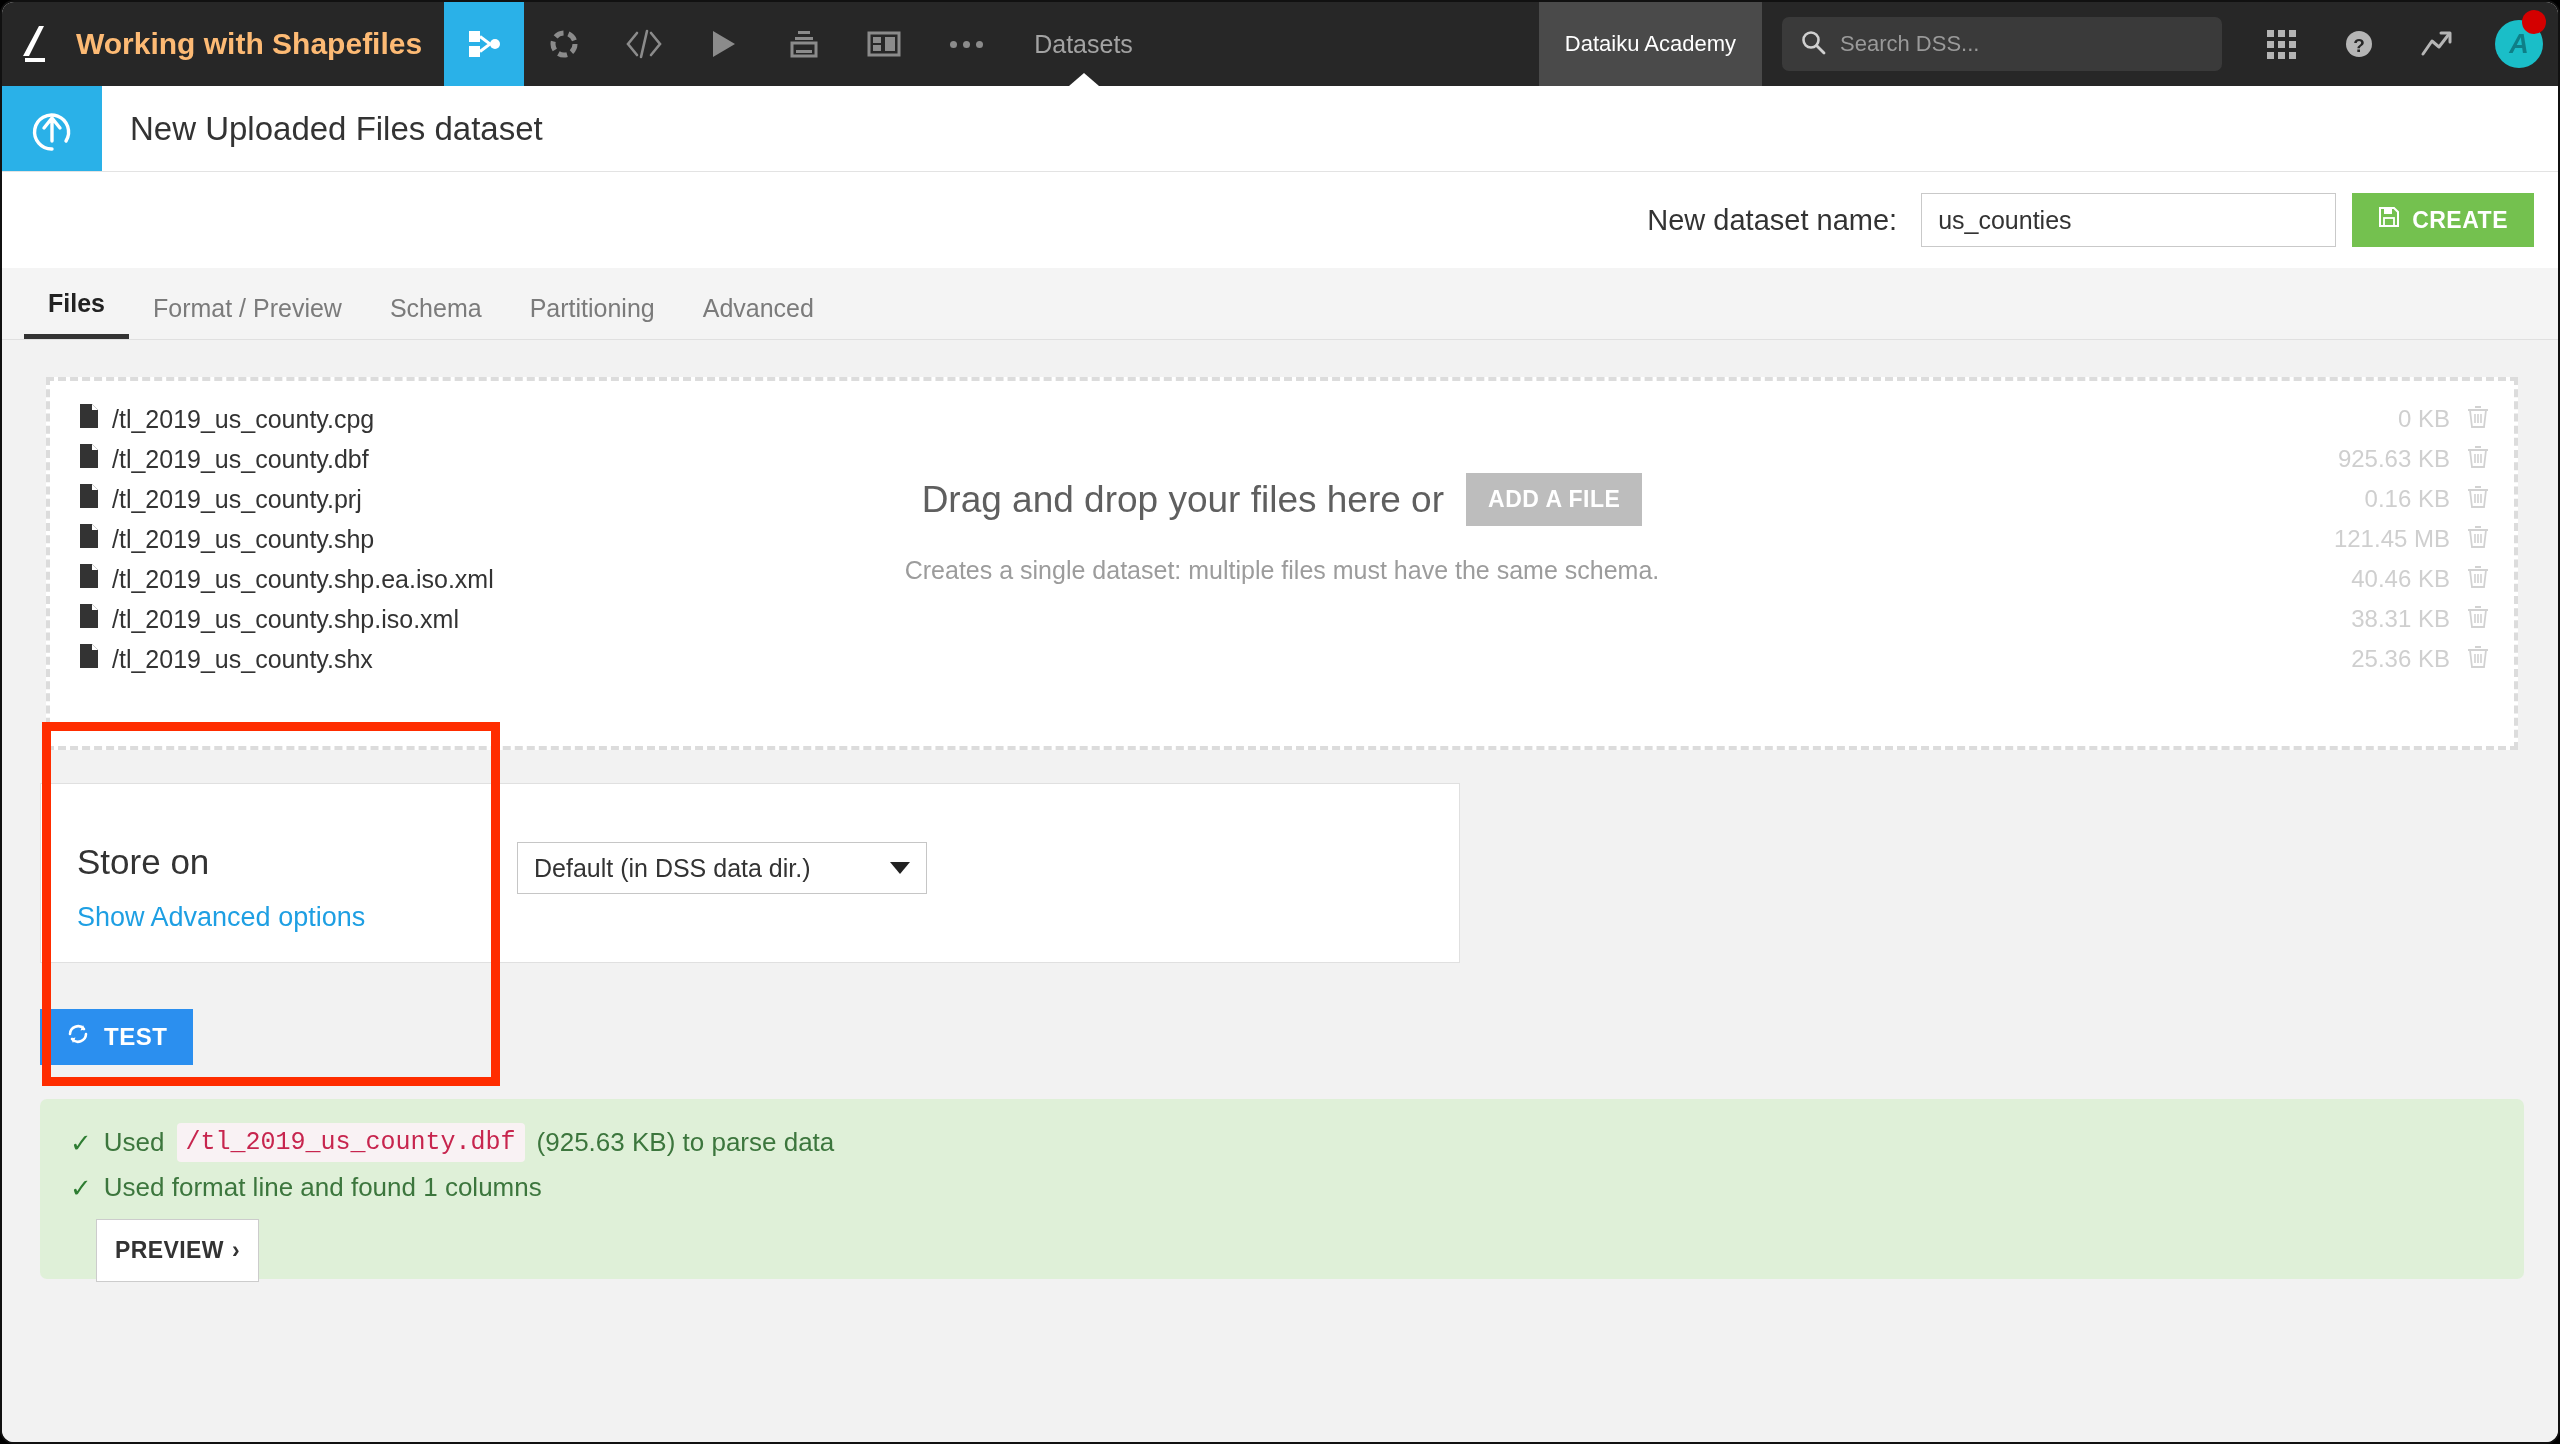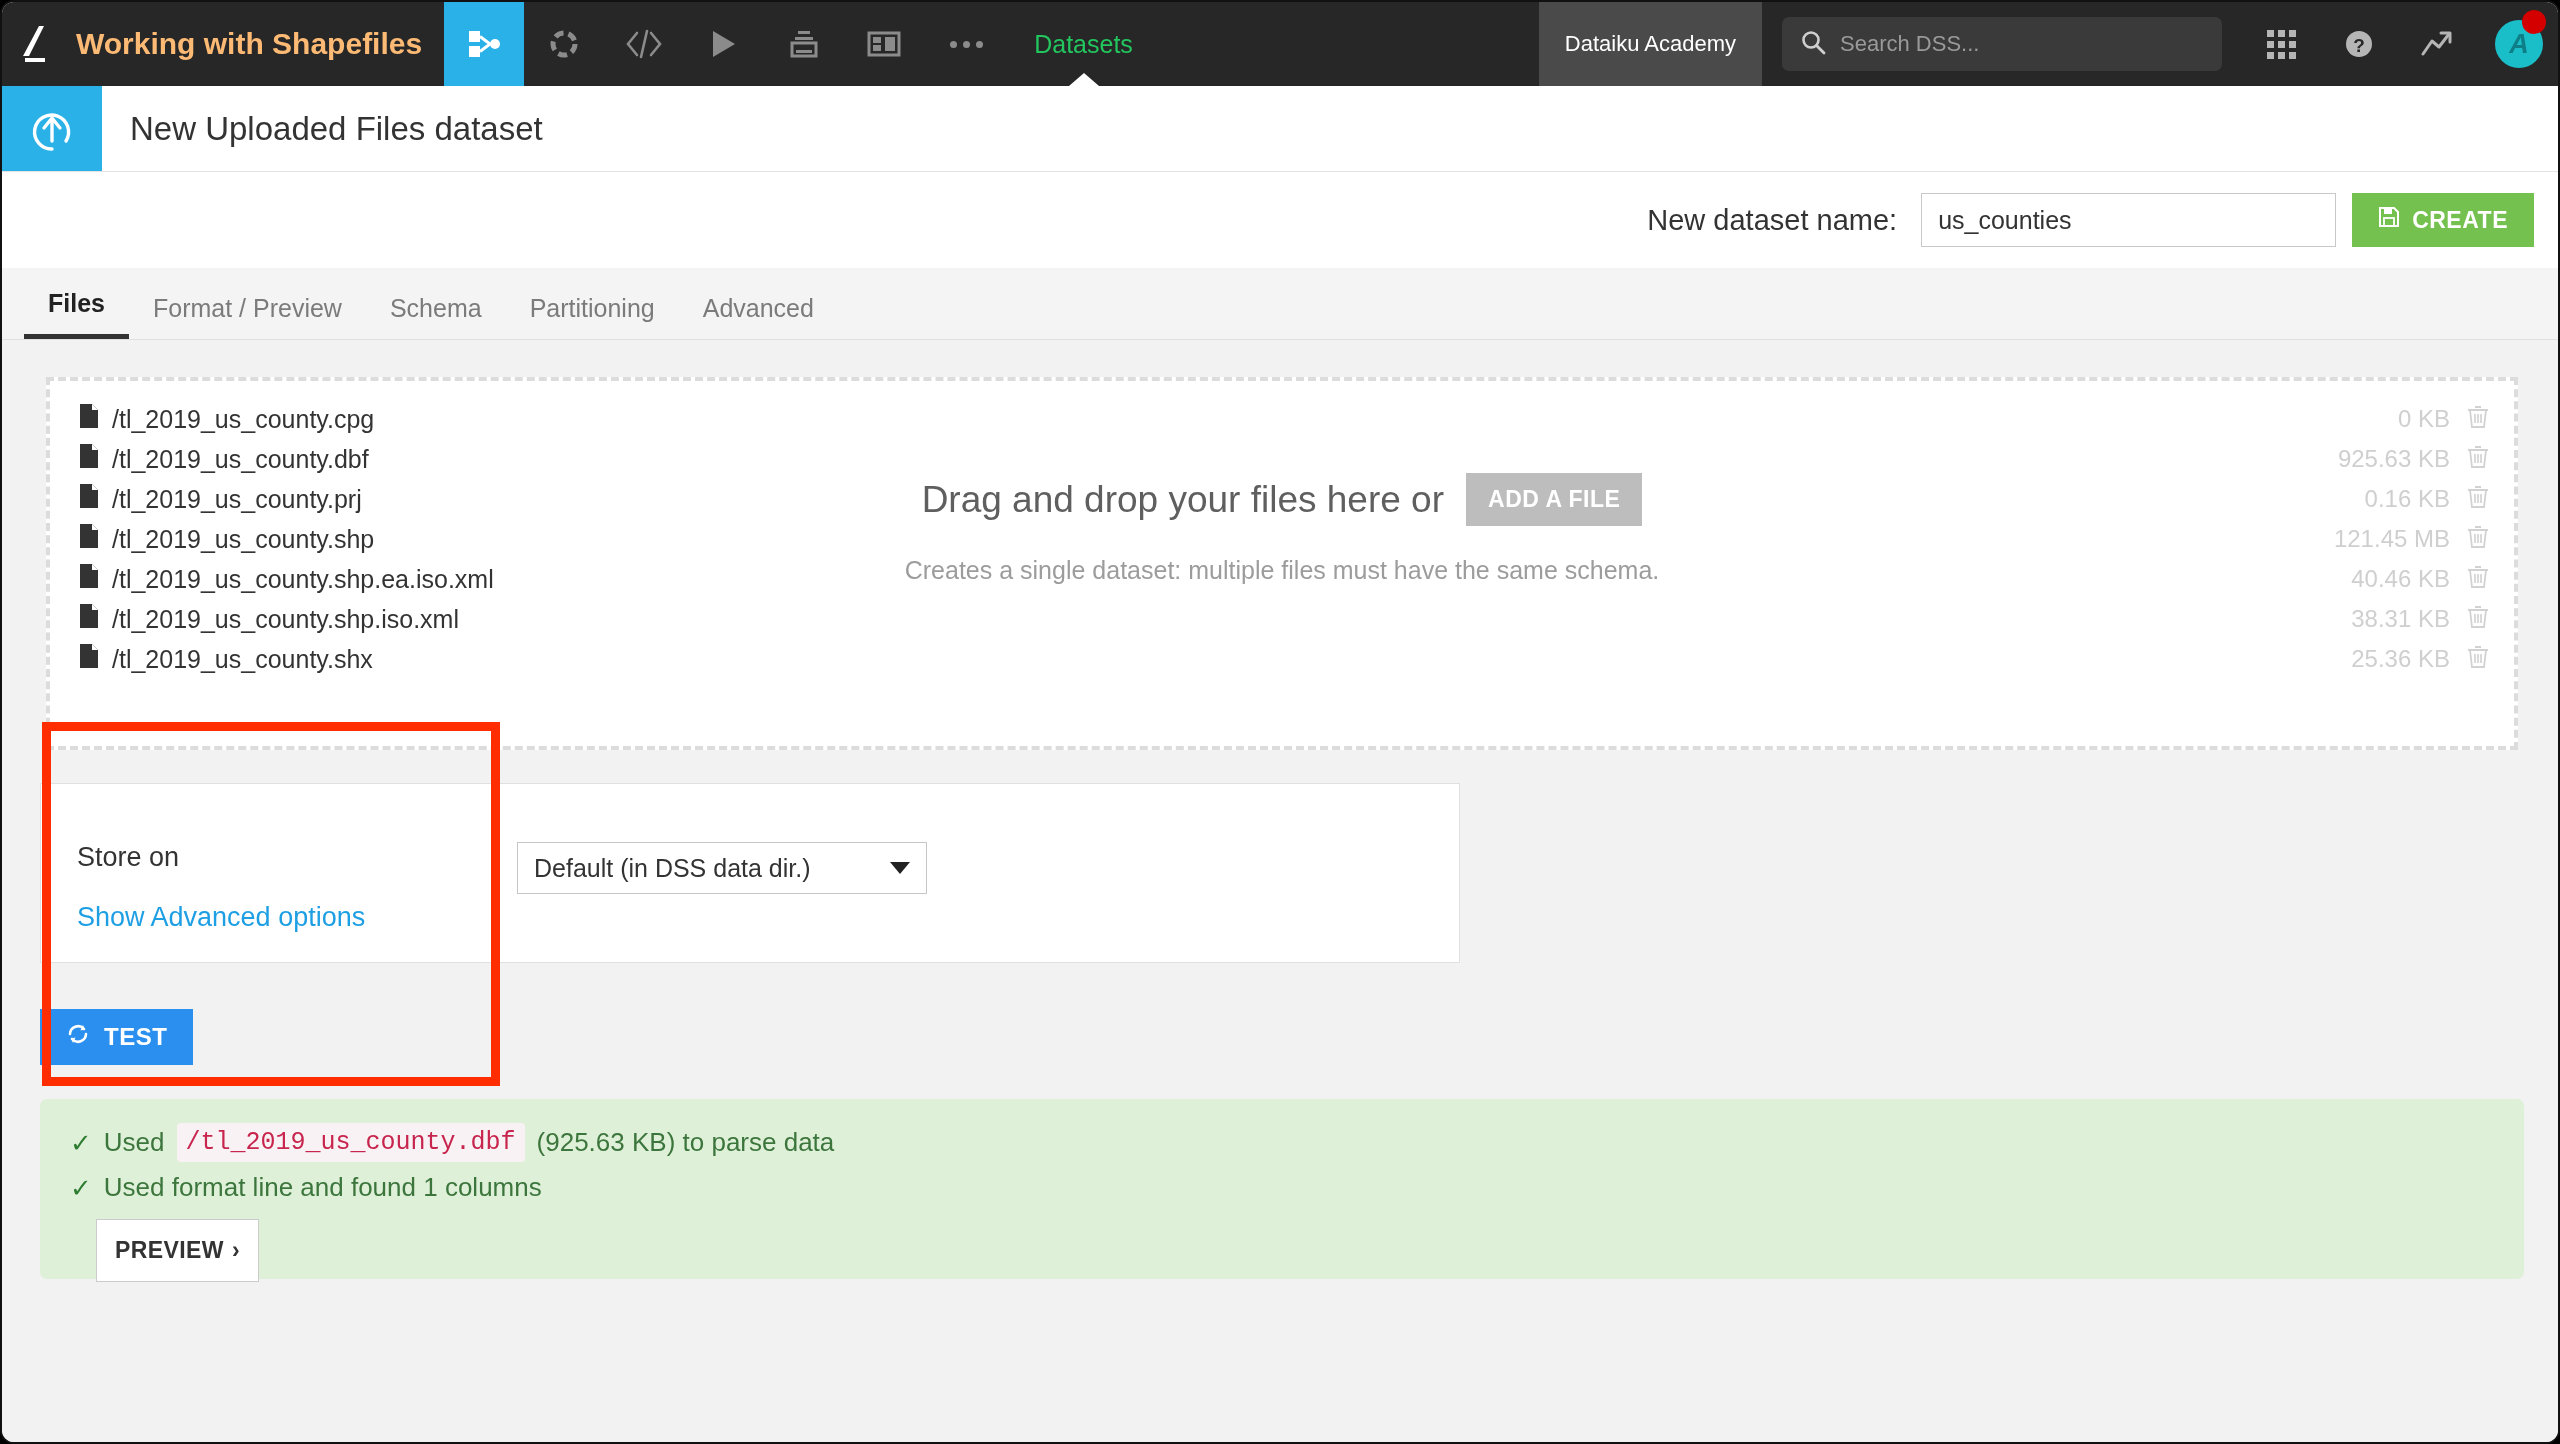--- a/index.html
+++ b/index.html
@@ -40,21 +40,21 @@
     color: #8b8b8b;
   }
   .nav-icon.active { background: #2ab1e8; color: #ffffff; }
   .nav-dots {
     width: 84px; display: flex; align-items: center; justify-content: center;
     gap: 6px;
   }
   .nav-dots i { width: 7px; height: 7px; border-radius: 50%; background: #8b8b8b; display:block;}
   .nav-section {
     position: relative;
-    color: #22c55e; font-size: 25px; display: flex; align-items: center;
+    color: #a3a3a3; font-size: 25px; display: flex; align-items: center;
     padding: 0 26px; white-space: nowrap;
   }
   .nav-section .caret {
     position: absolute; bottom: 0px; left: 50%; transform: translateX(-50%);
     width: 0; height: 0;
     border-left: 15px solid transparent;
     border-right: 15px solid transparent;
     border-bottom: 13px solid #ffffff;
   }
   .nav-right { margin-left: auto; display: flex; align-items: stretch; }
@@ -202,21 +202,21 @@
   
   .store-panel {
     position: absolute; left: 38px; top: 442px;
     width: 1420px; height: 180px;
     background: #ffffff; border: 1px solid #e0e0e0;
   }
   .store-row {
     position: absolute; left: 36px; top: 58px; right: 36px;
     display: flex; align-items: center;
   }
-  .store-label { font-size: 27px; color: #333; }
+  .store-label { font-size: 35px; color: #333; }
   .store-select {
     position: absolute; left: 440px; top: 0;
     width: 410px; height: 52px;
     border: 1px solid #c6c6c6; background: #ffffff;
     display: flex; align-items: center; padding: 12px 16px;
     font-size: 25px; color: #333; cursor: pointer;
   }
   .store-select .caret-dn {
     margin-left: auto;
     width: 0; height: 0;

